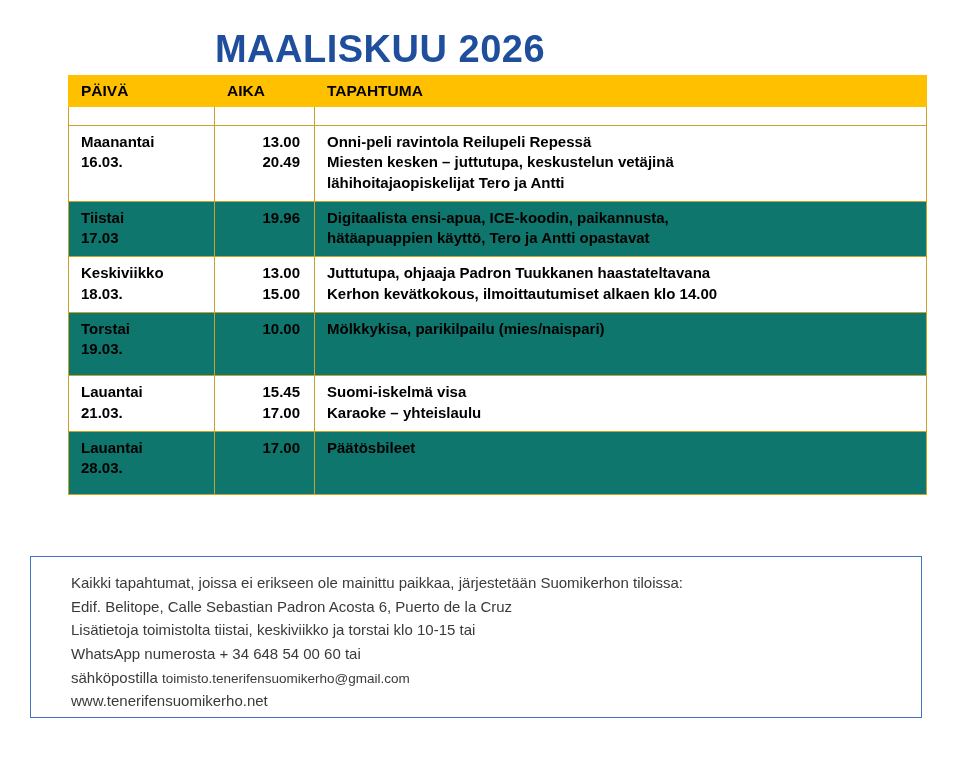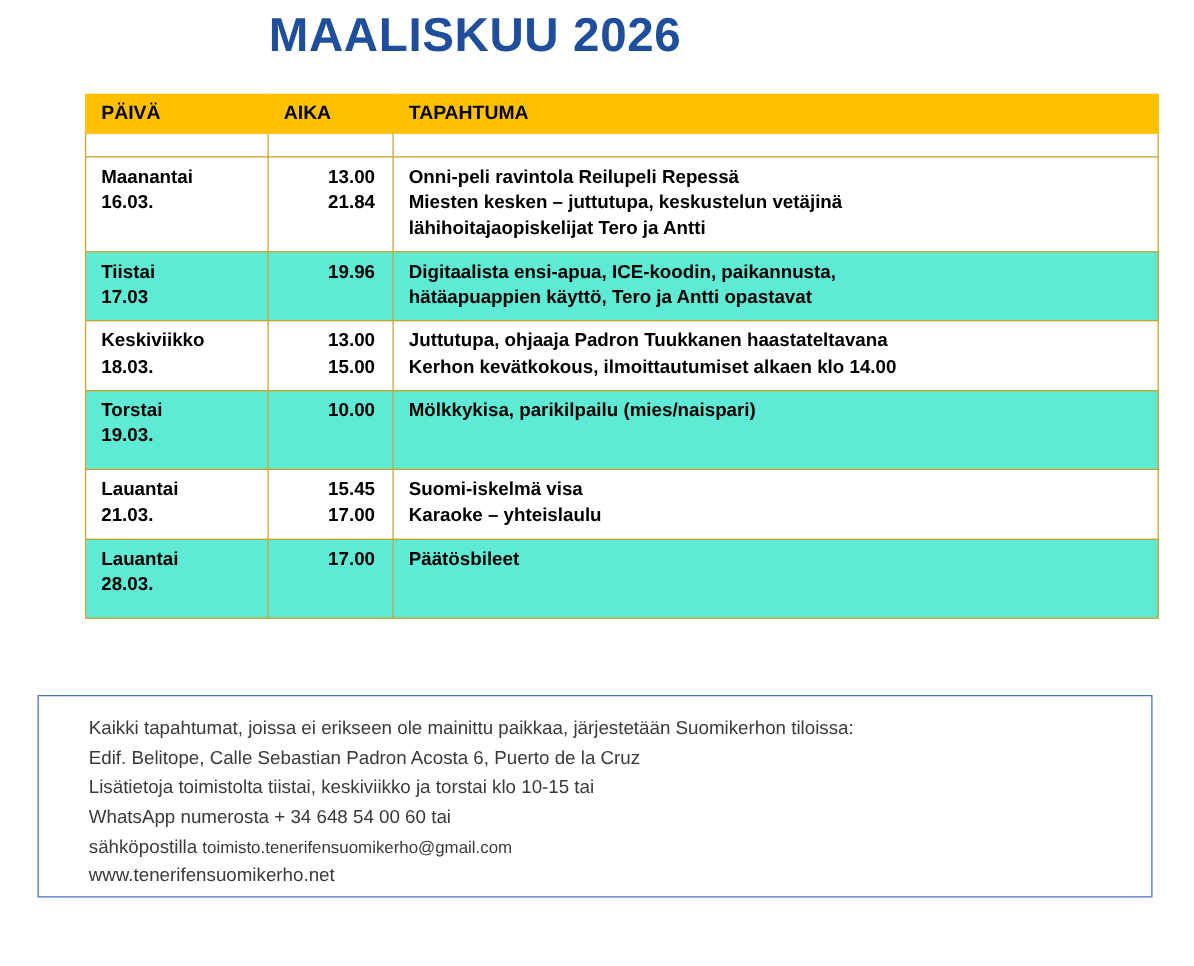--- a/index.html
+++ b/index.html
@@ -14,21 +14,21 @@
     overflow: hidden;
   }
   .page {
     position: relative;
     width: 955px;
     height: 773px;
   }
   .title {
     position: absolute;
     left: 0;
-    top: 8px;
+    top: 28px;
     width: 760px;
     text-align: center;
     font-size: 38px;
     font-weight: bold;
     color: #1F4E9C;
     letter-spacing: 0.5px;
   }
   .schedule {
     position: absolute;
     left: 68px;
@@ -64,21 +64,21 @@
     font-size: 15px;
     font-weight: bold;
     color: #000000;
     padding: 6px 10px 8px 12px;
     line-height: 1.35;
   }
   .cell.time {
     text-align: right;
     padding-right: 14px;
   }
-  tr.shaded td { background: #5eead4; }
+  tr.shaded td { background: #0f766e; }
   tr.plain td { background: #ffffff; }
   .line { display: block; white-space: nowrap; }
   .row-tall .cell { padding-bottom: 16px; }
 
   .notebox {
     position: absolute;
     left: 30px;
     top: 556px;
     width: 892px;
     height: 162px;
@@ -133,21 +133,21 @@
     <tr class="plain">
           <td>
             <div class="cell">
               <span class="line">Maanantai</span>
               <span class="line">16.03.</span>
             </div>
           </td>
           <td>
             <div class="cell time">
               <span class="line">13.00</span>
-              <span class="line">21.84</span>
+              <span class="line">20.49</span>
             </div>
           </td>
           <td>
             <div class="cell">
               <span class="line">Onni-peli ravintola Reilupeli Repessä</span>
               <span class="line">Miesten kesken – juttutupa, keskustelun vetäjinä</span>
               <span class="line">lähihoitajaopiskelijat Tero ja Antti</span>
             </div>
           </td>
         </tr>

